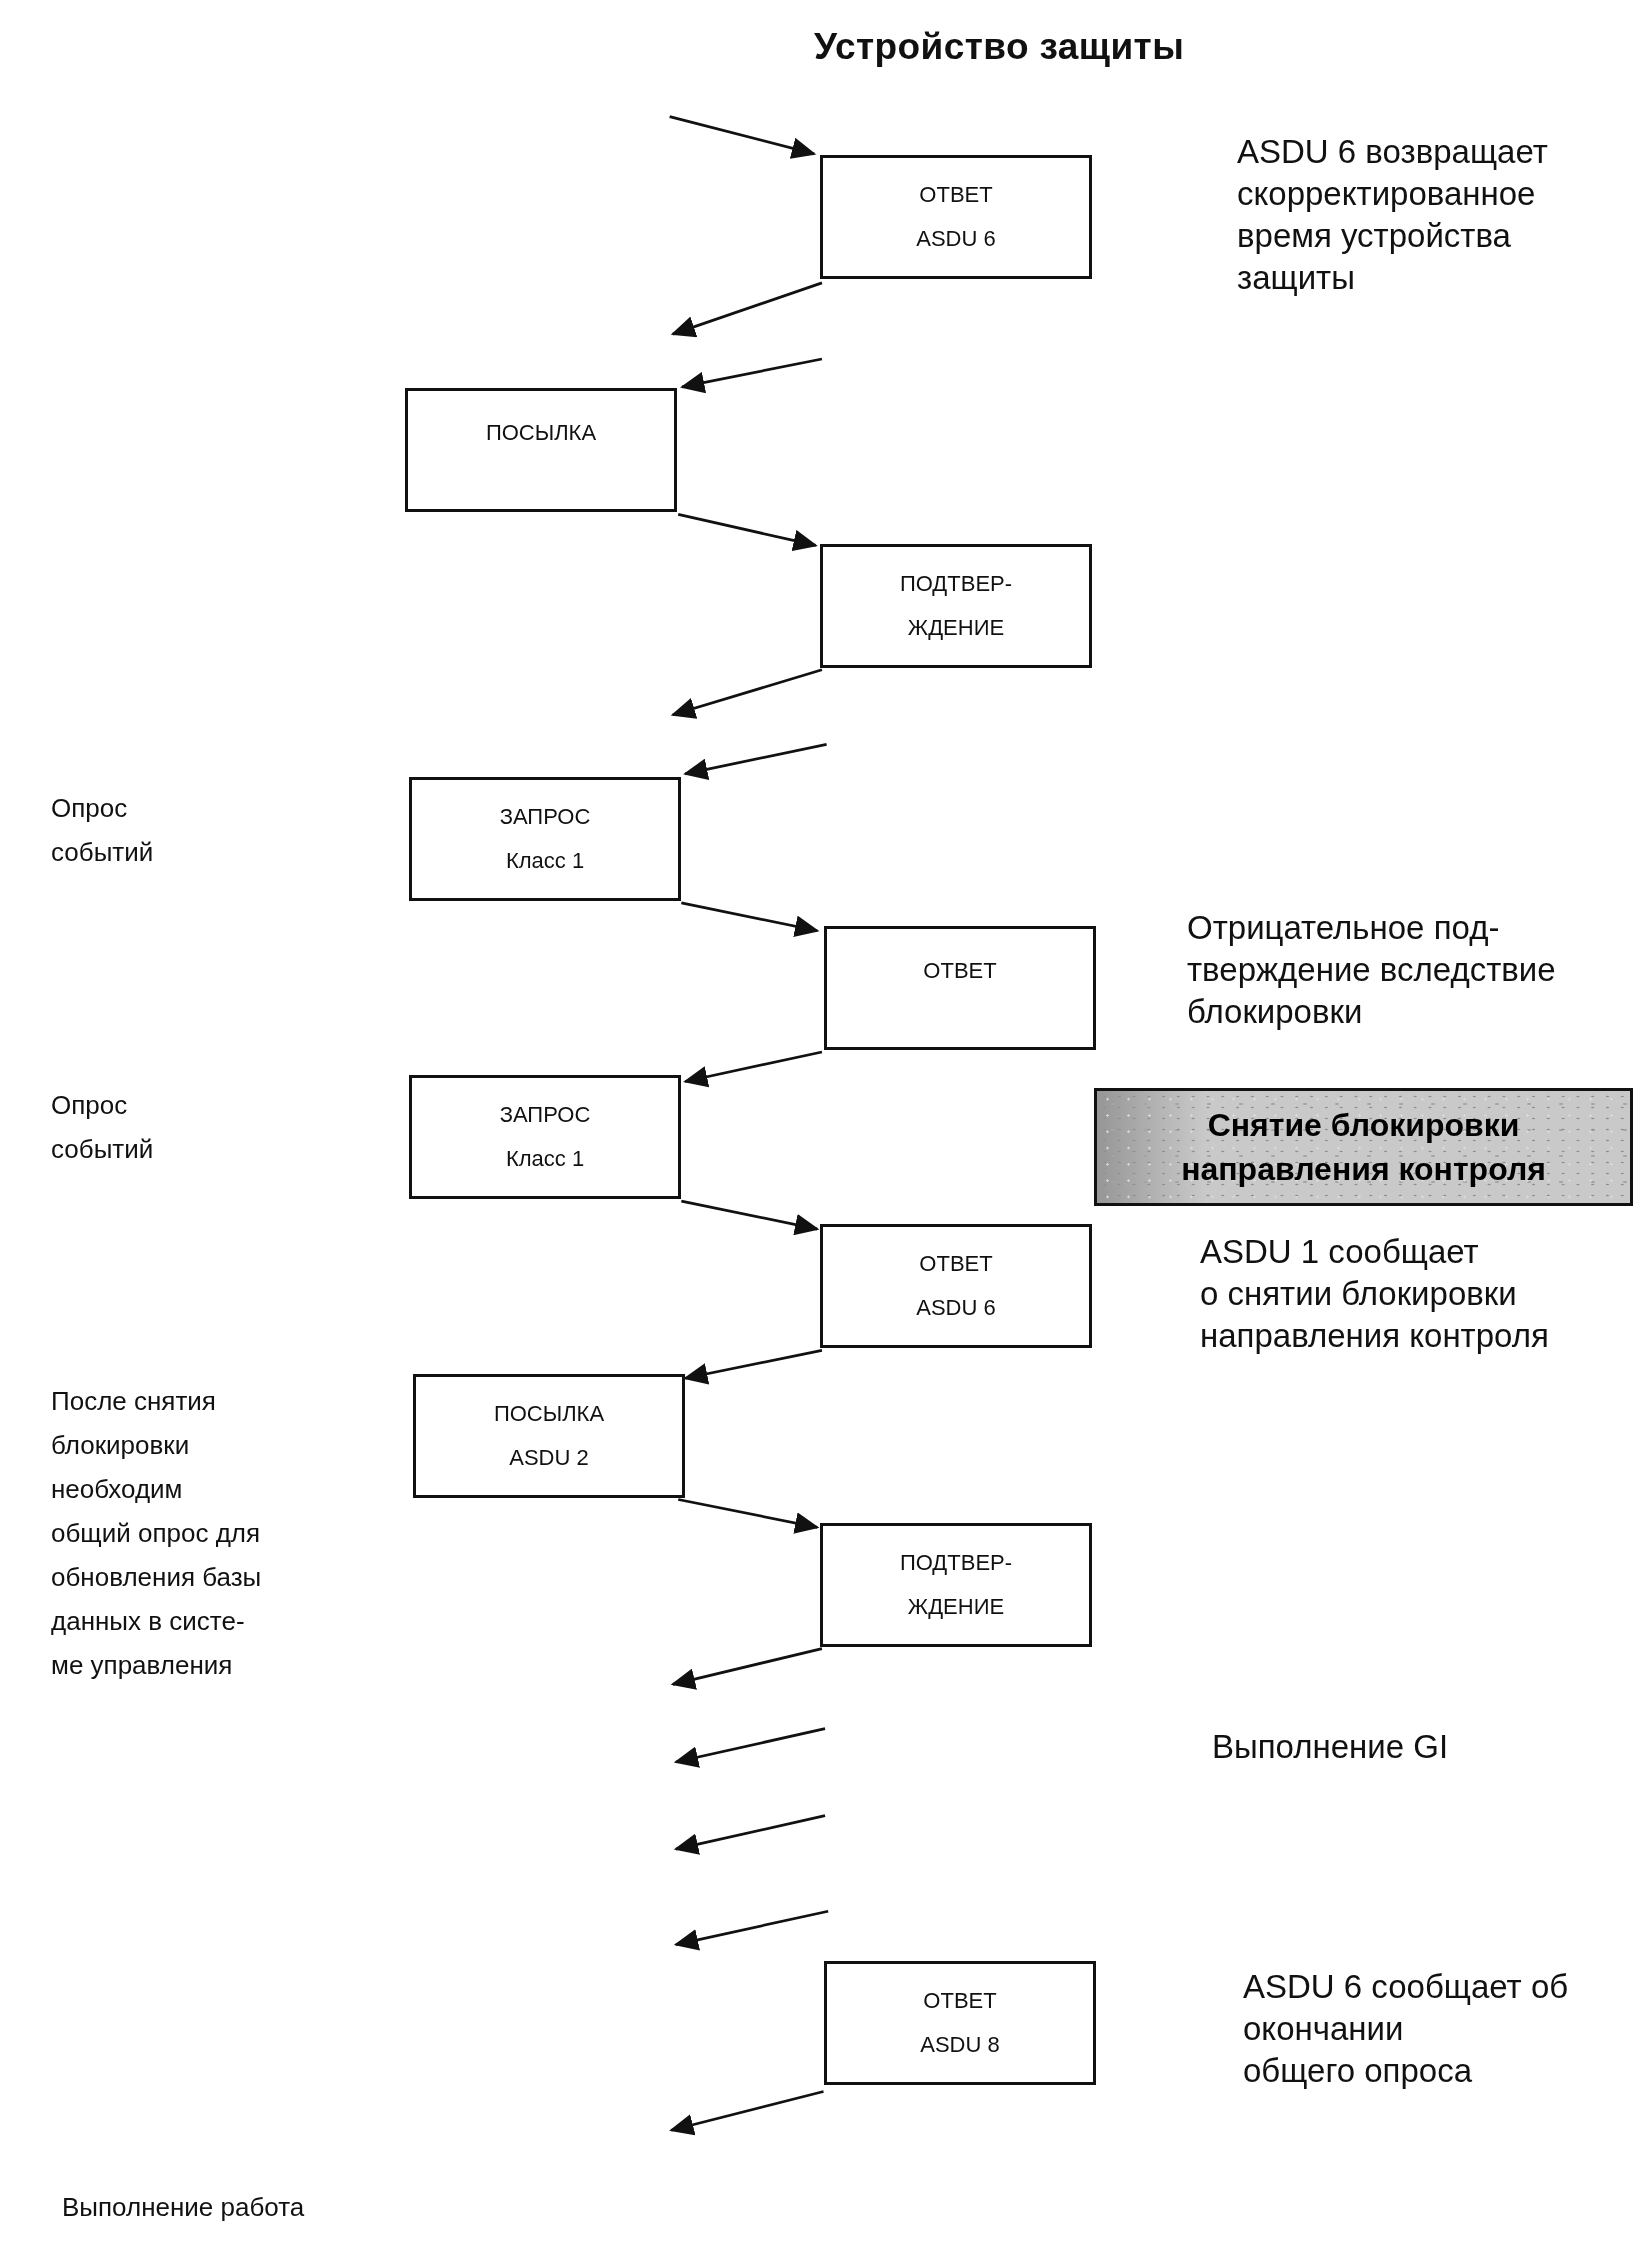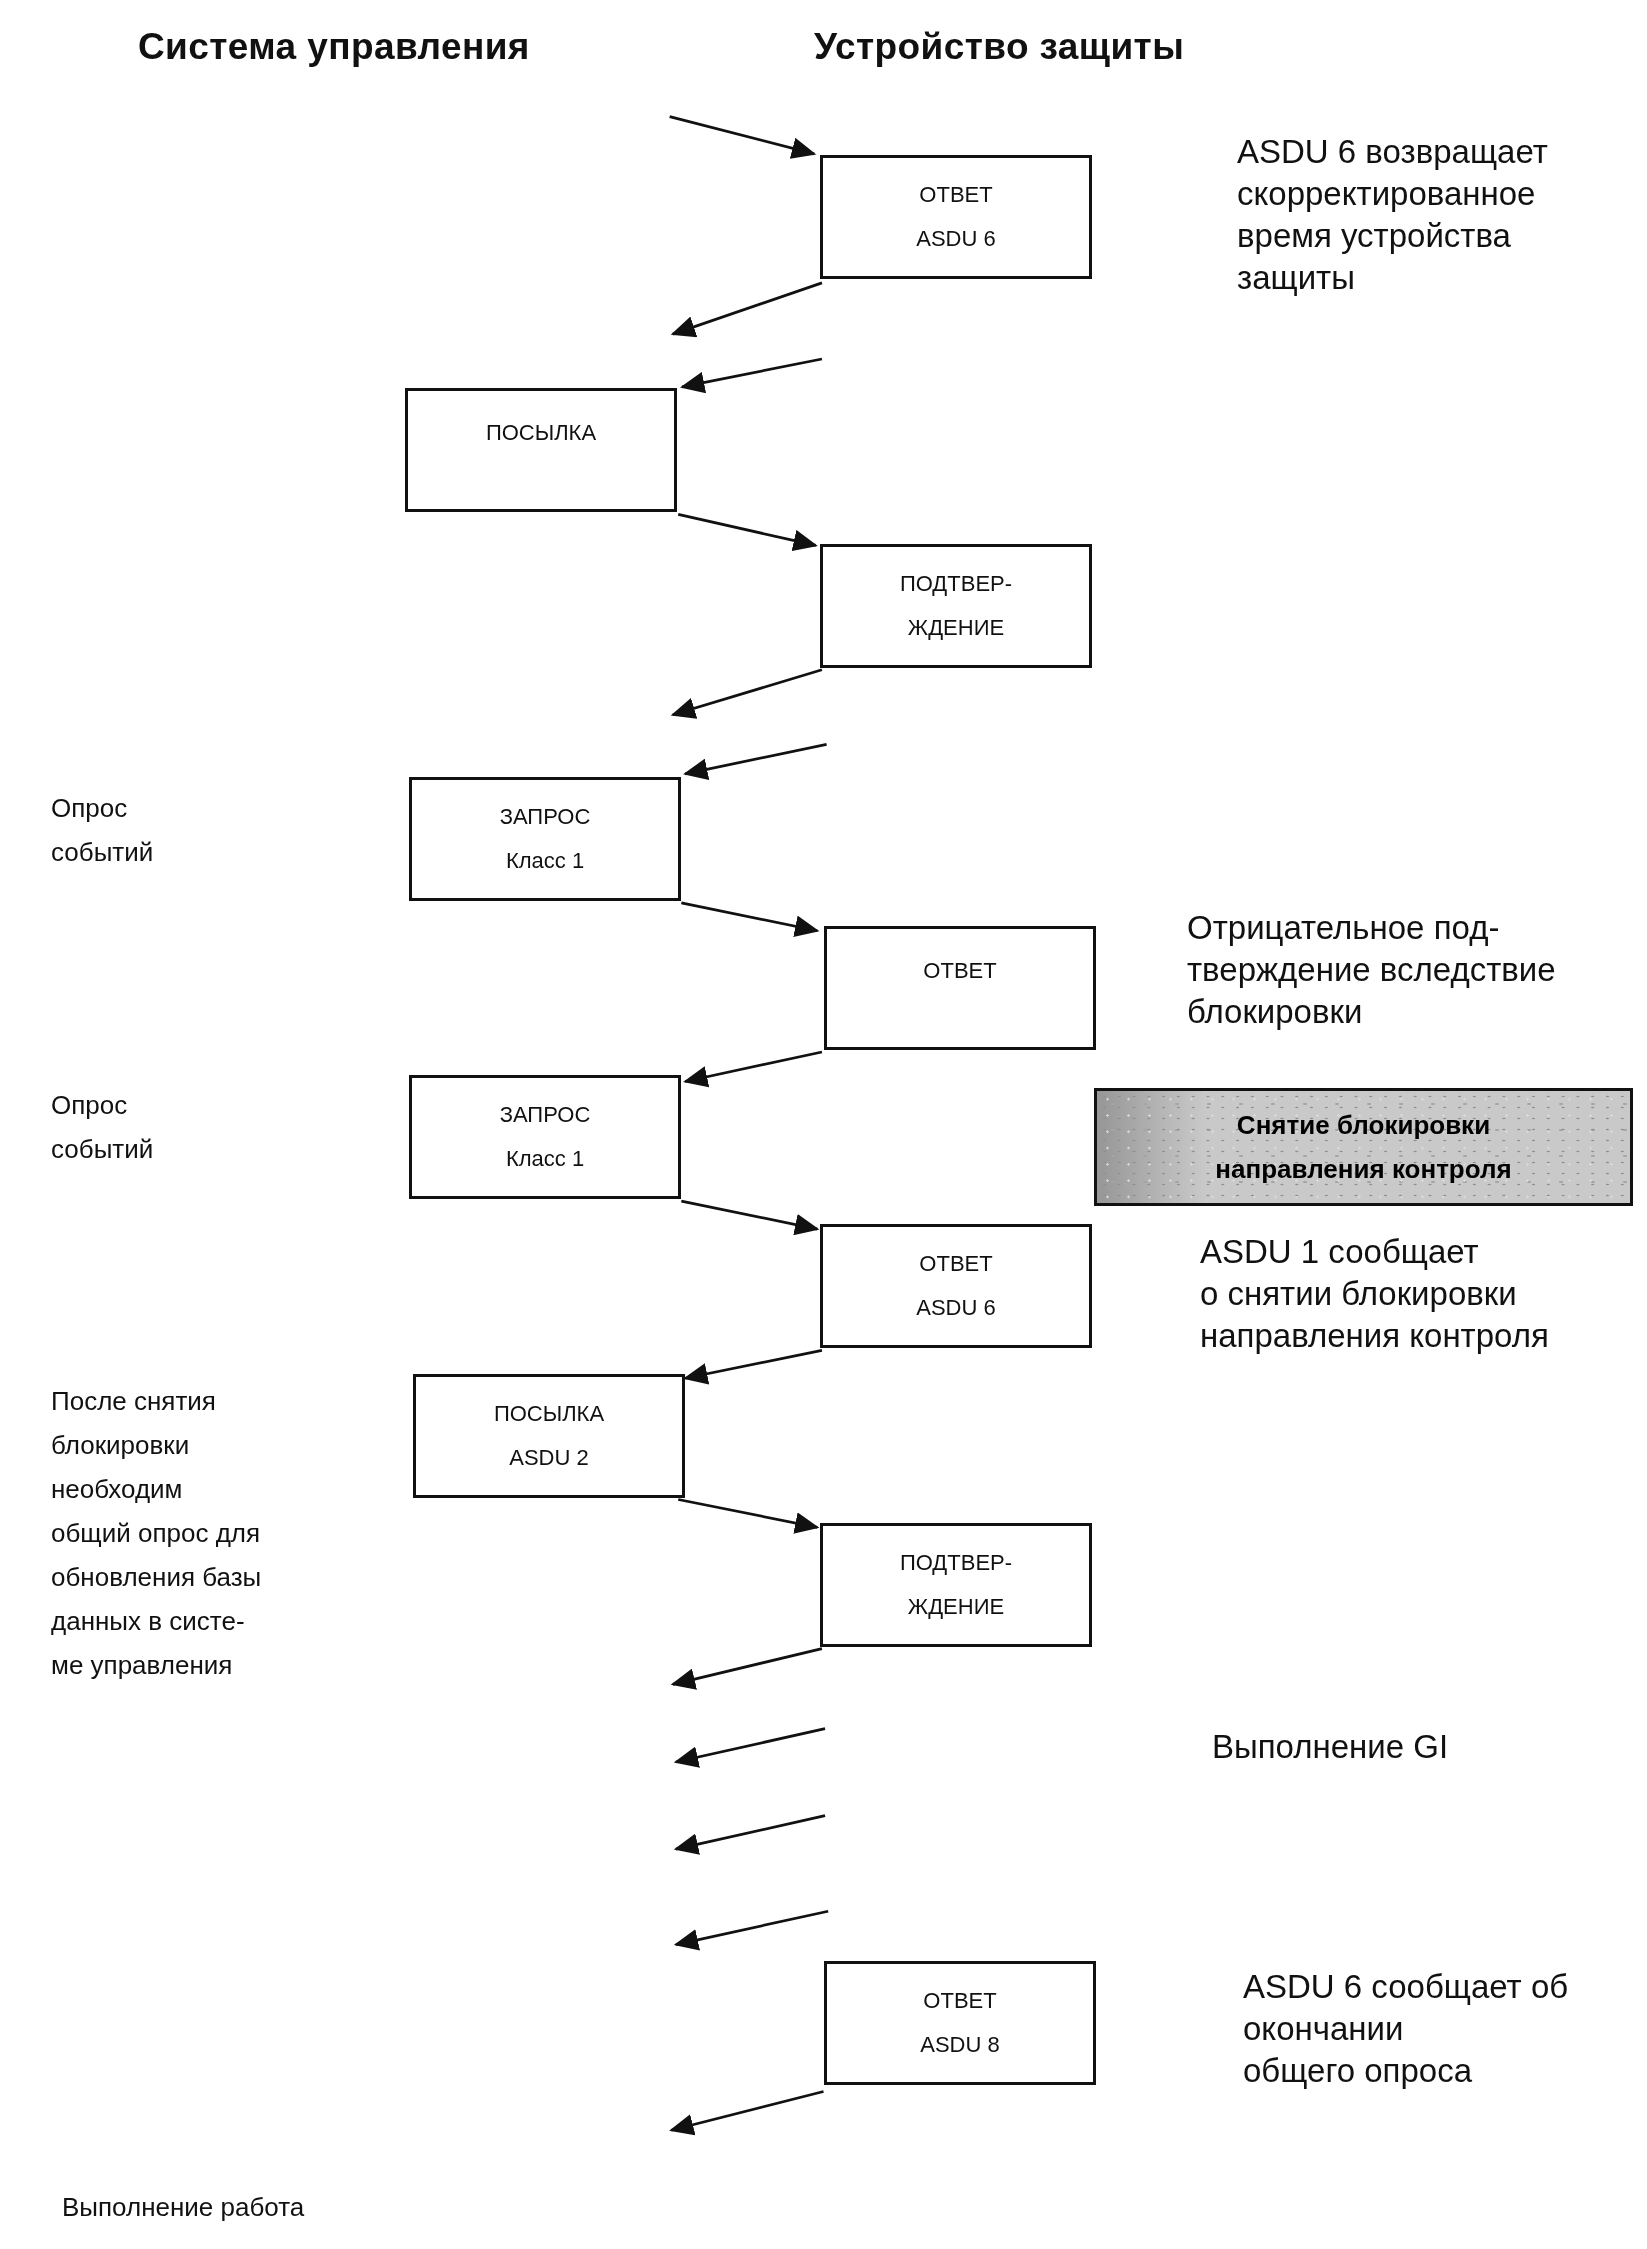--- a/index.html
+++ b/index.html
@@ -22,21 +22,21 @@
   #b3{left:409px;top:777px;}
   #b4{left:824px;top:926px;}
   #b5{left:409px;top:1075px;}
   #b6{left:820px;top:1224px;}
   #b7{left:413px;top:1374px;}
   #b8{left:820px;top:1523px;}
   #b9{left:824px;top:1961px;}
 
   #hl{position:absolute;left:1094px;top:1088px;width:539px;height:118px;border:3.9px solid #111;
       box-sizing:border-box;display:flex;flex-direction:column;justify-content:center;align-items:center;
-      font-size:26px;line-height:44px;font-weight:bold;text-align:center;color:#000;
+      font-size:32px;line-height:44px;font-weight:bold;text-align:center;color:#000;
       background-color:#c4c4c4;
       background-image:
         radial-gradient(#8f8f8f 1.2px, transparent 1.4px),
         radial-gradient(#dcdcdc 1.2px, transparent 1.4px),
         radial-gradient(#a5a5a5 1.6px, transparent 1.7px),
         linear-gradient(90deg,#969696 0px,#b4b4b4 62px,#c9c9c9 109px);
       background-size:14.8px 11px,21px 16.3px,32px 26px,100% 100%;}
 
   .side{position:absolute;font-size:26px;line-height:44px;white-space:pre-line;}
   #lbl-opros1{left:51px;top:786px;}
@@ -49,21 +49,20 @@
   #ann-otric{left:1187px;top:907px;}
   #ann-asdu1{left:1200px;top:1231px;}
   #ann-gi{left:1212px;top:1726px;}
   #ann-asdu8{left:1243px;top:1966px;}
 </style>
 </head>
 <body>
 
 <div id="page">
 
-  <div class="hdr" id="hdr-left">Система управления</div>
   <div class="hdr" id="hdr-right">Устройство защиты</div>
 
   <svg id="arrow-layer" width="1647" height="2250" viewBox="0 0 2120 2896">
     <defs>
       <marker id="ah" markerWidth="10" markerHeight="8" refX="8.2" refY="4" orient="auto">
         <path d="M0,0 L9,4 L0,8 z" fill="#111"></path>
       </marker>
     </defs>
   <line x1="862" y1="150" x2="1048" y2="198" stroke="#111111" stroke-width="3.5" marker-end="url(#ah)"></line>
       <line x1="1058" y1="364" x2="866" y2="430" stroke="#111111" stroke-width="3.5" marker-end="url(#ah)"></line>

